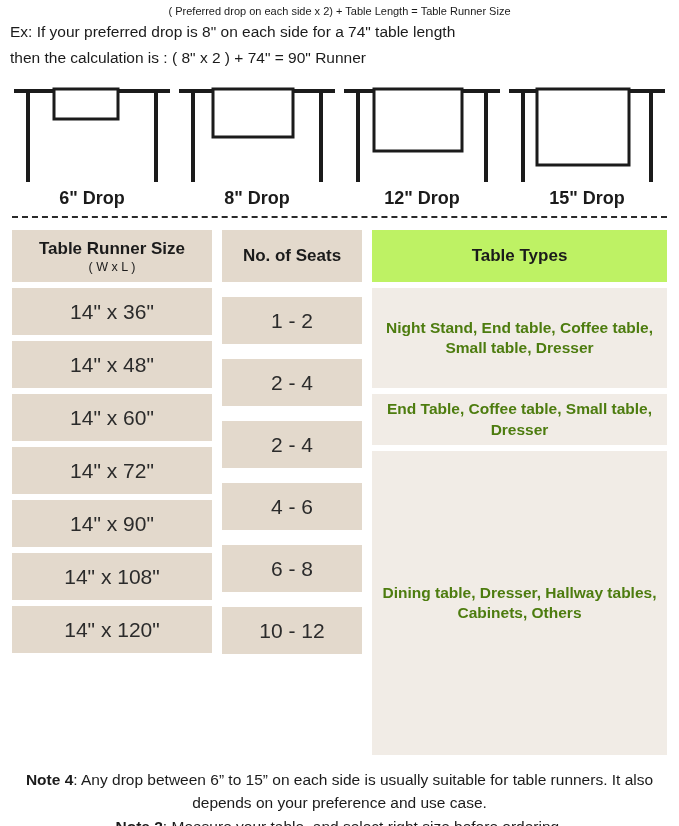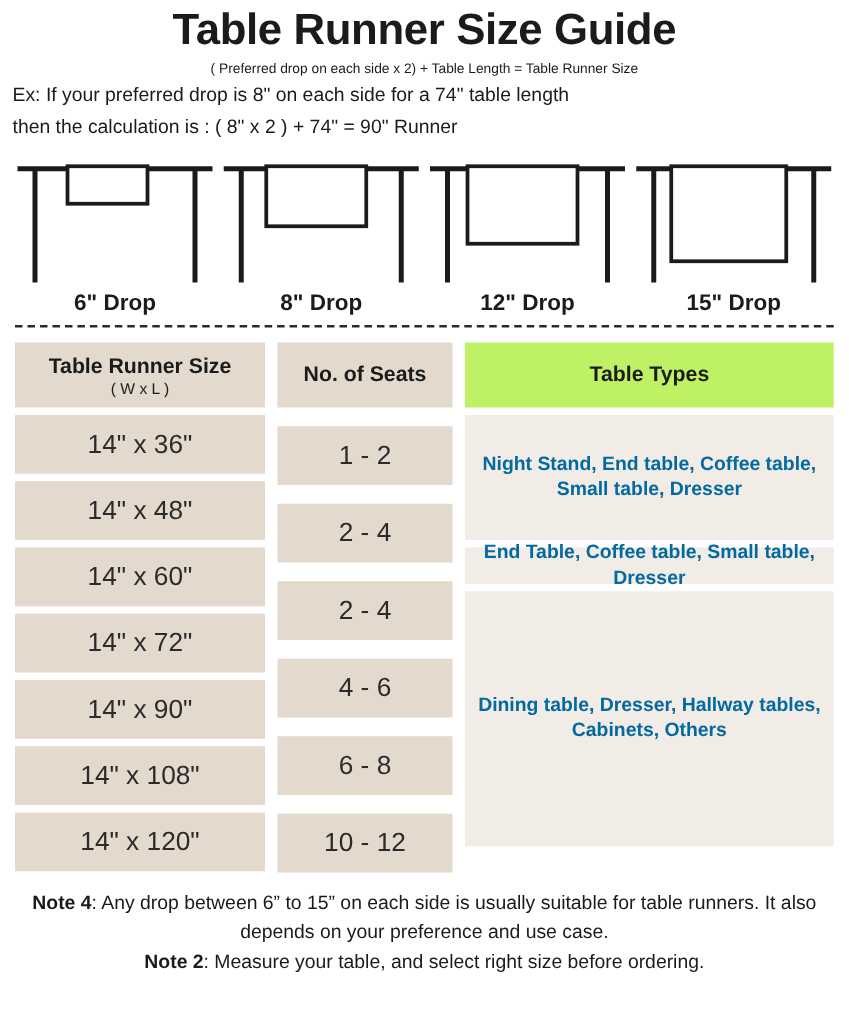--- a/index.html
+++ b/index.html
@@ -106,44 +106,43 @@
     font-size: 21px;
     font-weight: 400;
     height: 47px;
     color: #2b2b2b;
   }
   .types-cell {
     background: #f1ece6;
     font-weight: 700;
     font-size: 15.5px;
     line-height: 1.33;
-    color: #0369a1;
+    color: #4d7c0f;
   }
   .t1 { height: 100px; }
-  .t2 { height: 29px; }
-  .t3 { height: 204px; text-align: center; }
+  .t2 { height: 51px; }
+  .t3 { height: 304px; text-align: center; }
   .types-head { background: #bef264; height: 52px; }
 
   
   .notes {
     margin-top: 14px;
     padding: 0 6px;
     font-size: 15.5px;
     line-height: 1.45;
     text-align: center;
   }
   .notes .line { margin-bottom: 2px; }
   .notes b { font-weight: 700; }
 </style>
 </head>
 <body>
 
 <div class="page">
 
-  <h1 class="title">Table Runner Size Guide</h1>
   <div class="formula">( Preferred drop on each side x 2) + Table Length = Table Runner Size</div>
   <div class="example">Ex: If your preferred drop is 8" on each side for a 74" table length</div>
   <div class="example">then the calculation is : ( 8" x 2 ) + 74" = 90" Runner</div>
 
   <div class="diagrams">
 
     <div class="diagram">
       <svg width="160" height="105" viewBox="0 0 160 105">
         <line x1="2" y1="12" x2="158" y2="12" stroke="#1b1b1b" stroke-width="4"></line>
         <line x1="16" y1="12" x2="16" y2="103" stroke="#1b1b1b" stroke-width="4"></line>

